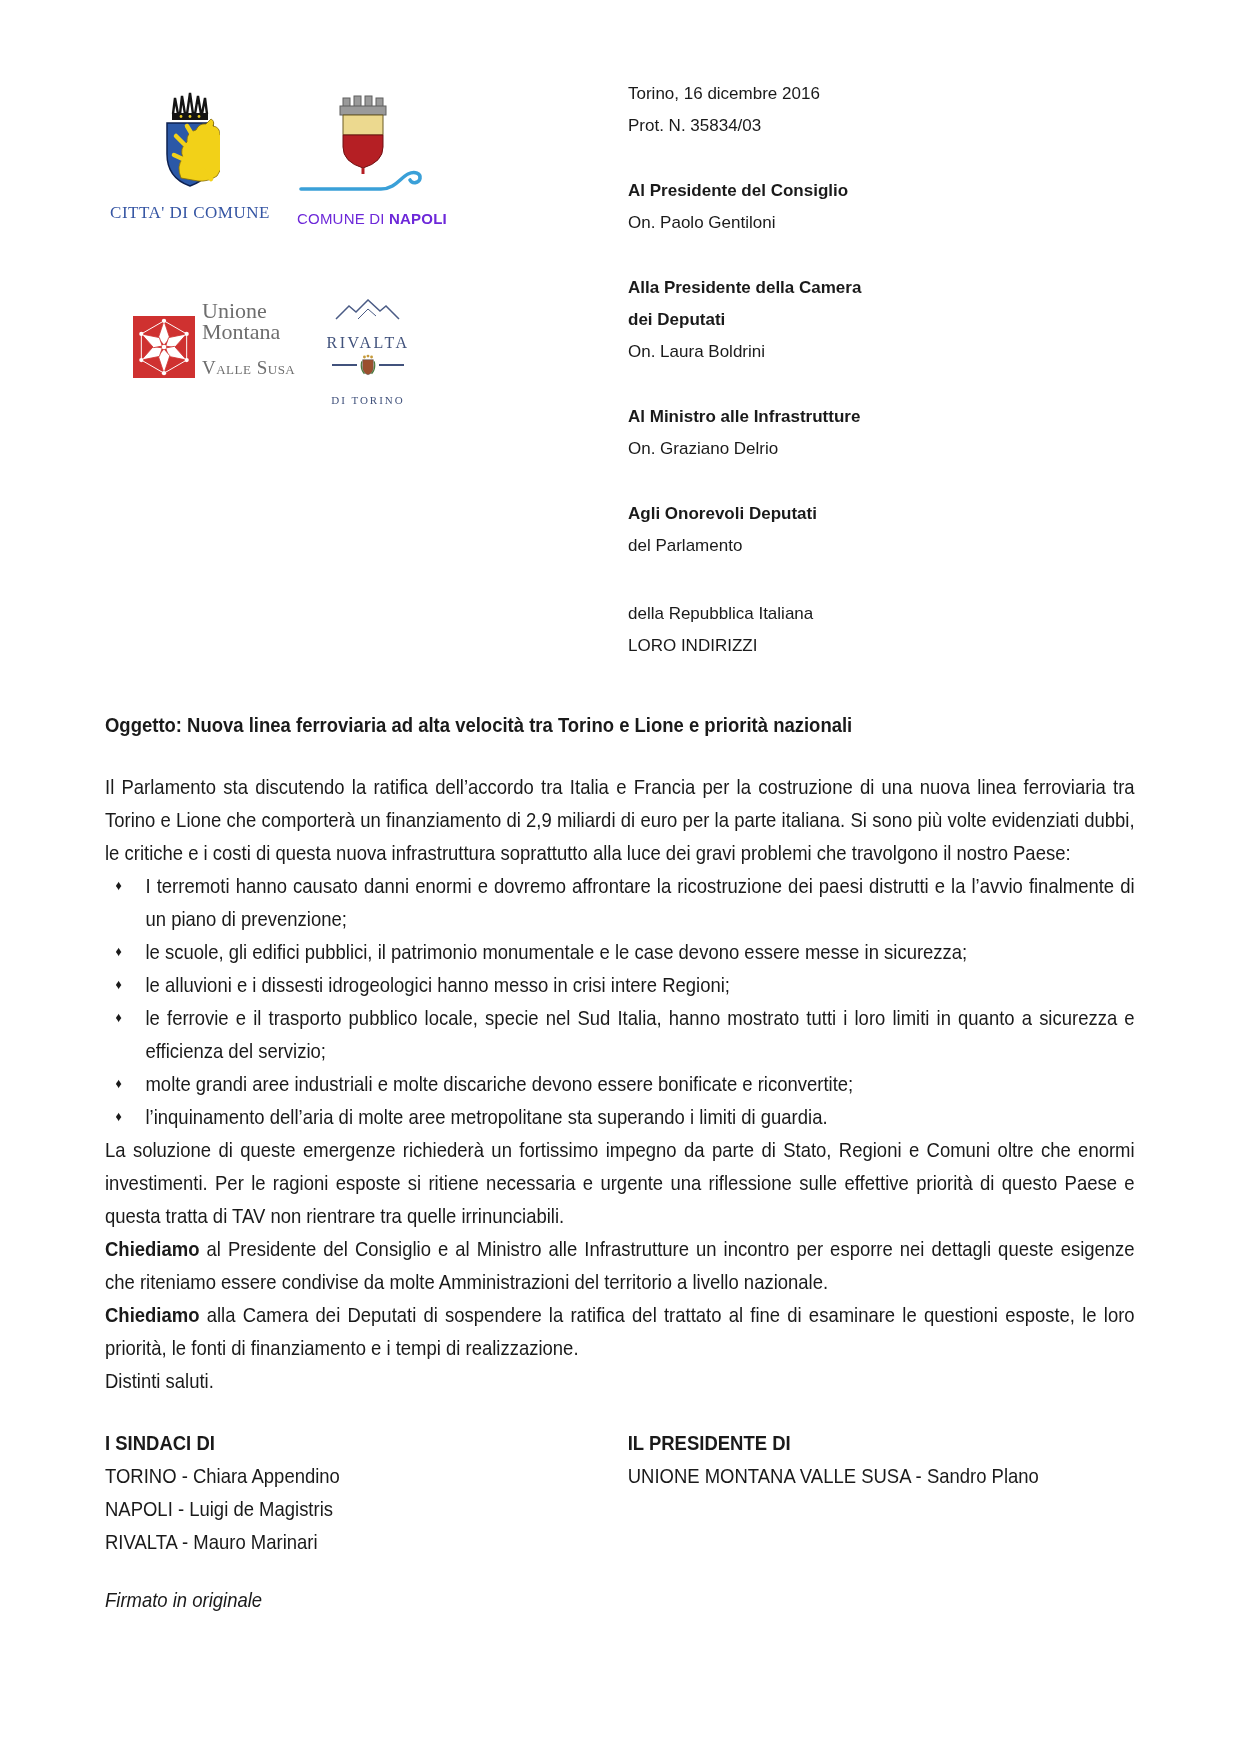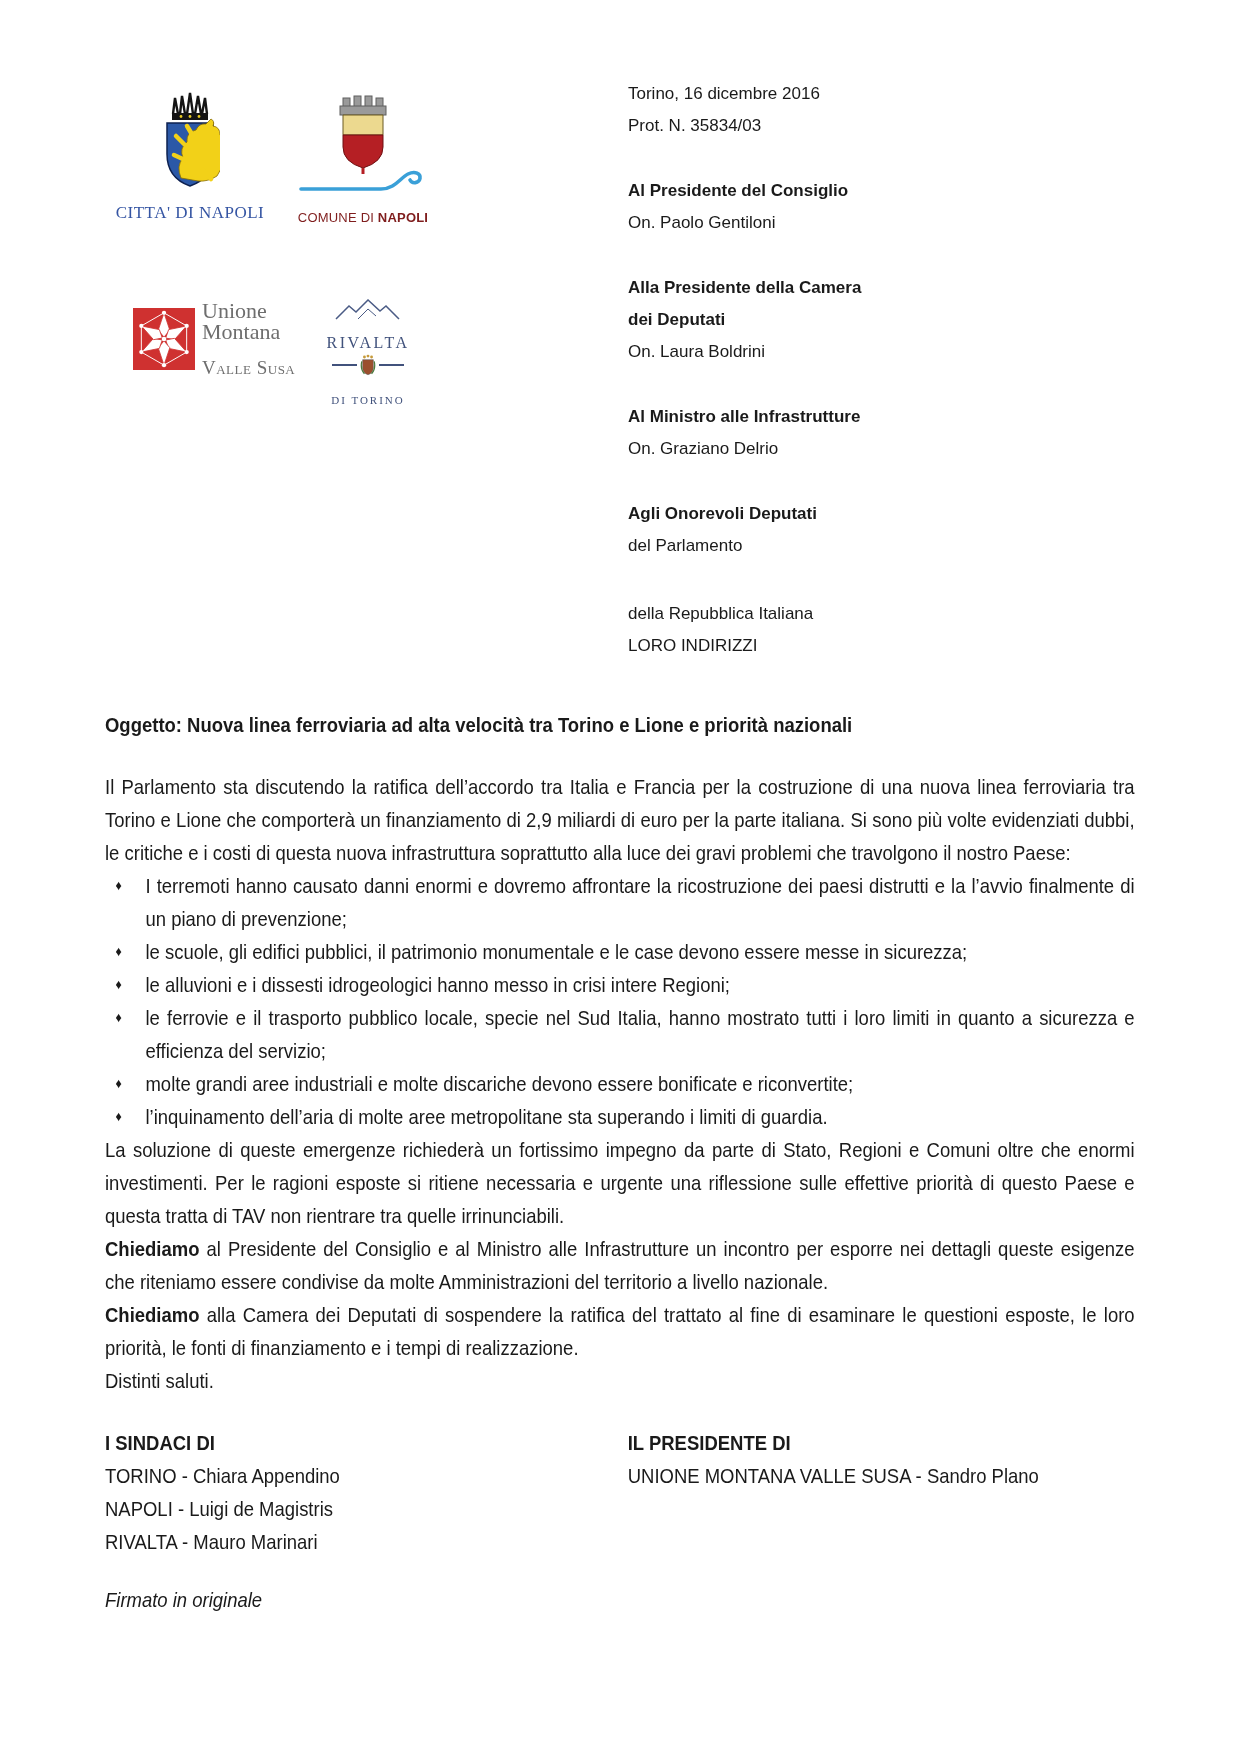--- a/index.html
+++ b/index.html
@@ -13,23 +13,23 @@
     overflow:hidden;
   }
   
   .logo-torino{position:absolute;left:110px;top:92px;width:160px;text-align:center;}
   .logo-torino .caption{
     margin-top:5px;font-family:"Liberation Serif",serif;font-size:17px;
     letter-spacing:0.5px;color:#3555a3;white-space:nowrap;
   }
   .logo-napoli{position:absolute;left:297px;top:92px;width:132px;text-align:center;}
   .logo-napoli .caption{
-    margin-top:2px;font-size:13px;color:#7f1d1d;white-space:nowrap;letter-spacing:0.2px;
-  }
-  .logo-unione{position:absolute;left:133px;top:300px;display:flex;align-items:center;}
+    margin-top:2px;font-size:15px;color:#6d28d9;white-space:nowrap;letter-spacing:0.2px;
+  }
+  .logo-unione{position:absolute;left:133px;top:300px;display:flex;align-items:flex-end;}
   .logo-unione .utext{
     margin-left:7px;font-family:"Liberation Serif",serif;color:#6e6e6e;line-height:21px;
   }
   .logo-unione .u1,.logo-unione .u2{font-size:22px;}
   .logo-unione .u3{font-size:19px;font-variant:small-caps;letter-spacing:0.5px;margin-top:15px;}
   .logo-rivalta{position:absolute;left:318px;top:299px;width:100px;text-align:center;color:#41527c;}
   .logo-rivalta .rtitle{
     font-family:"Liberation Serif",serif;font-size:16px;letter-spacing:2.5px;
     white-space:nowrap;margin-top:10px;
   }
@@ -78,21 +78,21 @@
       <rect x="12" y="21" width="36" height="7" fill="#141414"></rect>
       <circle cx="21" cy="24.5" r="1.4" fill="#e8c922"></circle>
       <circle cx="30" cy="24.5" r="1.4" fill="#e8c922"></circle>
       <circle cx="39" cy="24.5" r="1.4" fill="#e8c922"></circle>
       <path d="M7,31 h46 v31 q0,24 -23,32 q-23,-8 -23,-32 z" fill="#2b58a7" stroke="#0d2050" stroke-width="1.5"></path>
       <g fill="#f2d118" stroke="#8a6d00" stroke-width="0.8">
         <path d="M21,86 q-5,-12 2,-20 q-4,-10 4,-16 q-1,-10 9,-12 q3,-7 10,-6 l5,-5 q4,2 2,7 q7,1 7,9 q7,6 4,16 q5,9 -2,16 l-5,9 q-9,6 -19,5 z"></path>
         <path d="M24,52 L16,44 M33,44 L27,34 M25,68 L14,63 M43,78 L51,87" fill="none" stroke="#f2d118" stroke-width="4.5" stroke-linecap="round"></path>
       </g>
     </svg>
-    <div class="caption">CITTA' DI NAPOLI</div>
+    <div class="caption">CITTA' DI COMUNE</div>
   </div>
 
   <div class="logo-napoli">
     <svg width="132" height="112" viewBox="0 0 132 112">
       <g fill="#9a9a9a" stroke="#5f5f5f" stroke-width="1">
         <rect x="46" y="6" width="7" height="9"></rect>
         <rect x="57" y="4" width="7" height="11"></rect>
         <rect x="68" y="4" width="7" height="11"></rect>
         <rect x="79" y="6" width="7" height="9"></rect>
         <rect x="43" y="14" width="46" height="9"></rect>

